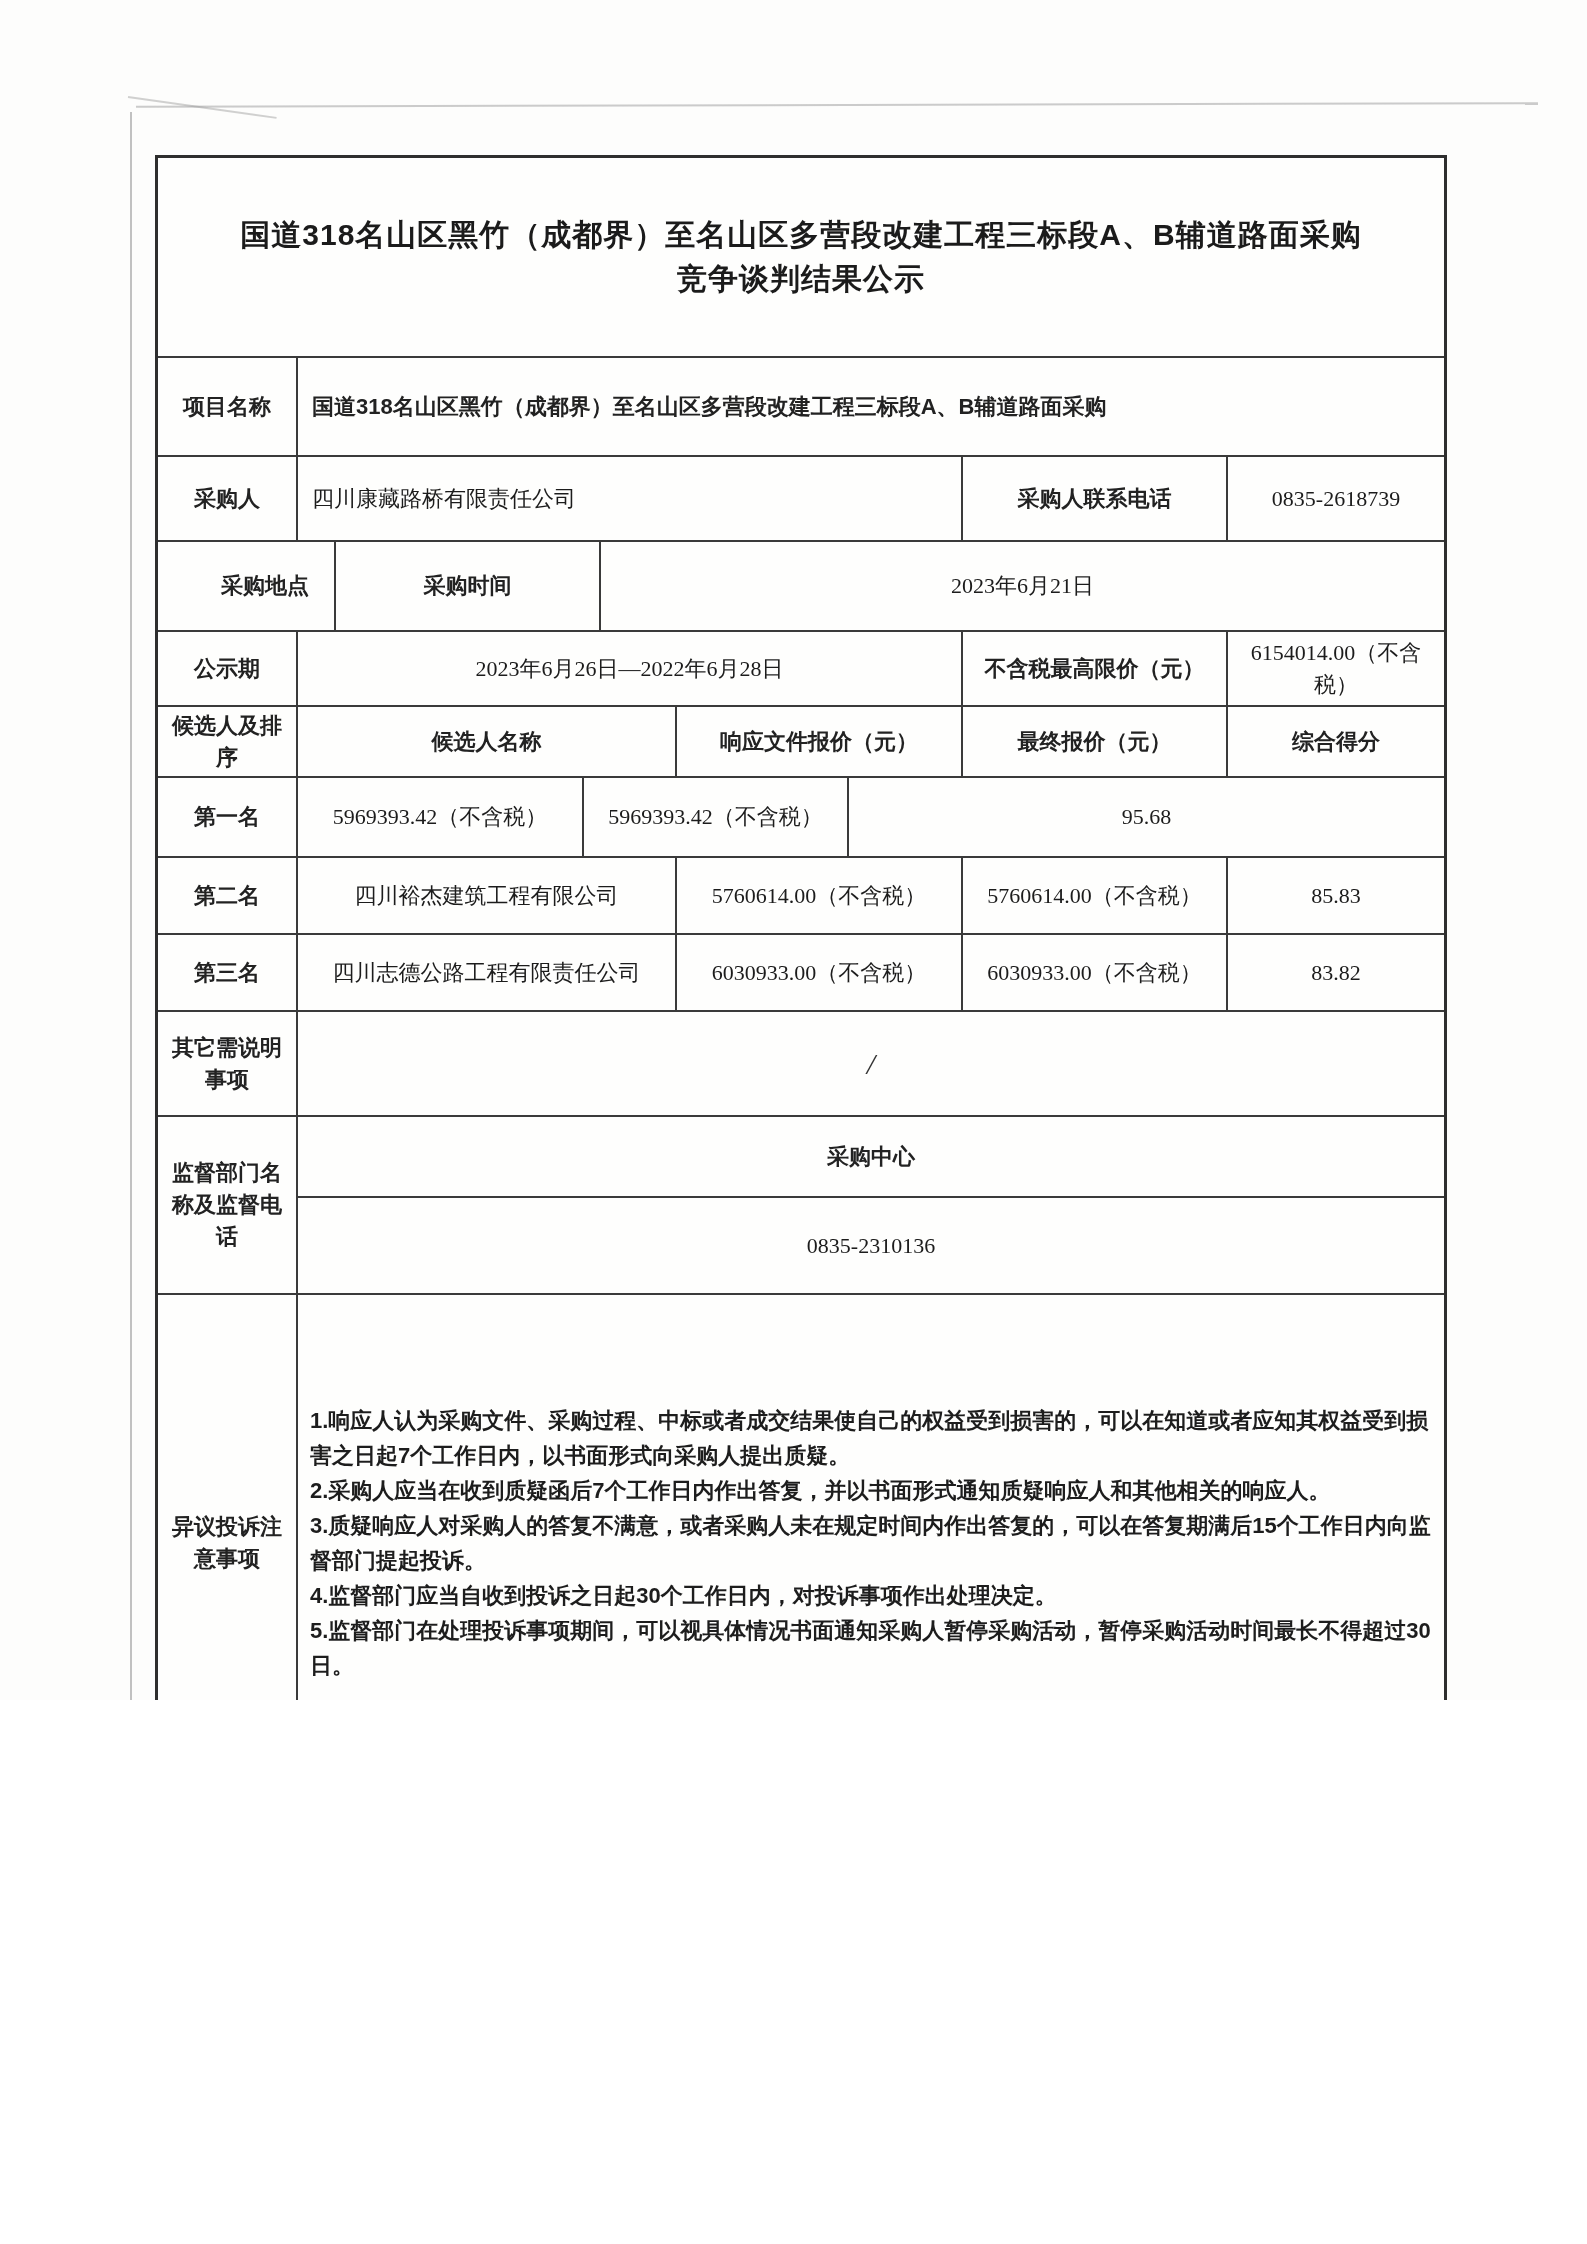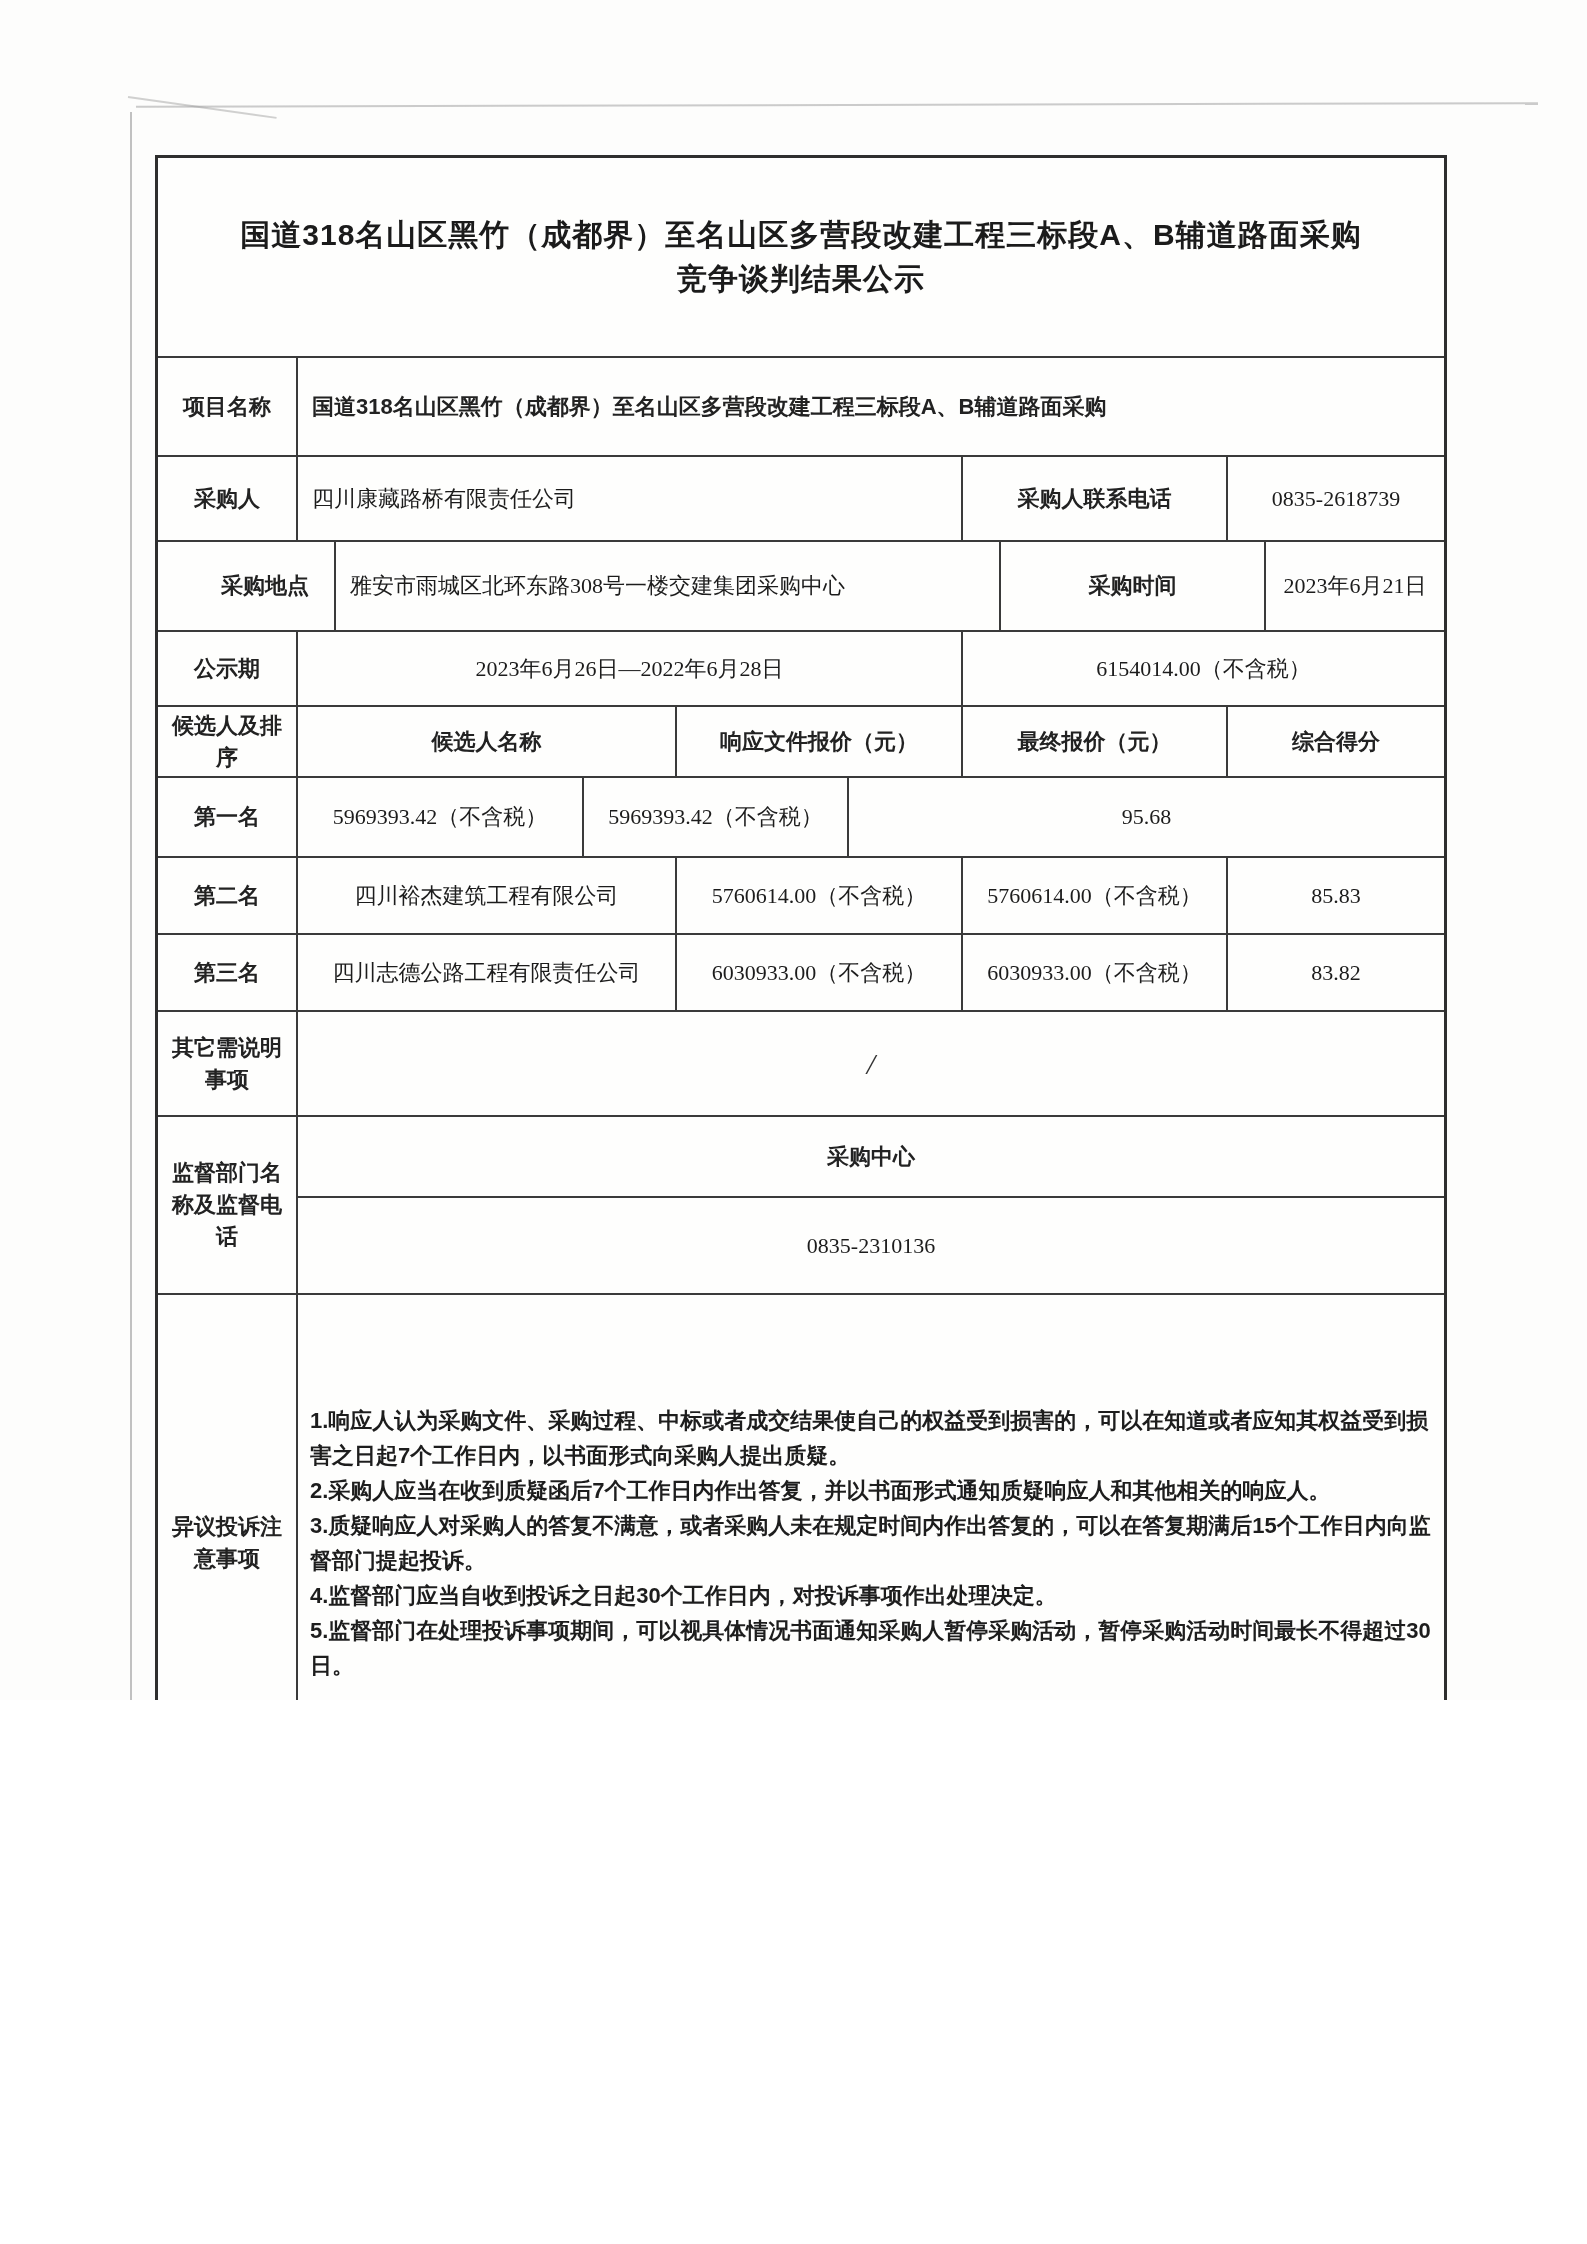--- a/index.html
+++ b/index.html
@@ -84,28 +84,28 @@
 
     <div class="row r-purchaser">
       <div class="cell w-label lab">采购人</div>
       <div class="cell w23 left val">四川康藏路桥有限责任公司</div>
       <div class="cell w4 lab">采购人联系电话</div>
       <div class="cell w5 last val">0835-2618739</div>
     </div>
 
     <div class="row r-location">
       <div class="cell w-label lab">采购地点</div>
-      <div class="cell w23 left val">雅安市雨城区北环东路308号一楼交建集团采购中心</div>
       <div class="cell w4 lab">采购时间</div>
       <div class="cell w5 last val">2023年6月21日</div>
     </div>
 
     <div class="row r-publicity">
       <div class="cell w-label lab">公示期</div>
       <div class="cell w23 val">2023年6月26日—2022年6月28日</div>
+      <div class="cell w4 lab">不含税最高限价（元）</div>
       <div class="cell w5 last val">6154014.00（不含税）</div>
     </div>
 
     <div class="row r-header">
       <div class="cell w-label lab">候选人及排序</div>
       <div class="cell w2 lab">候选人名称</div>
       <div class="cell w3 lab">响应文件报价（元）</div>
       <div class="cell w4 lab">最终报价（元）</div>
       <div class="cell w5 last lab">综合得分</div>
     </div>

